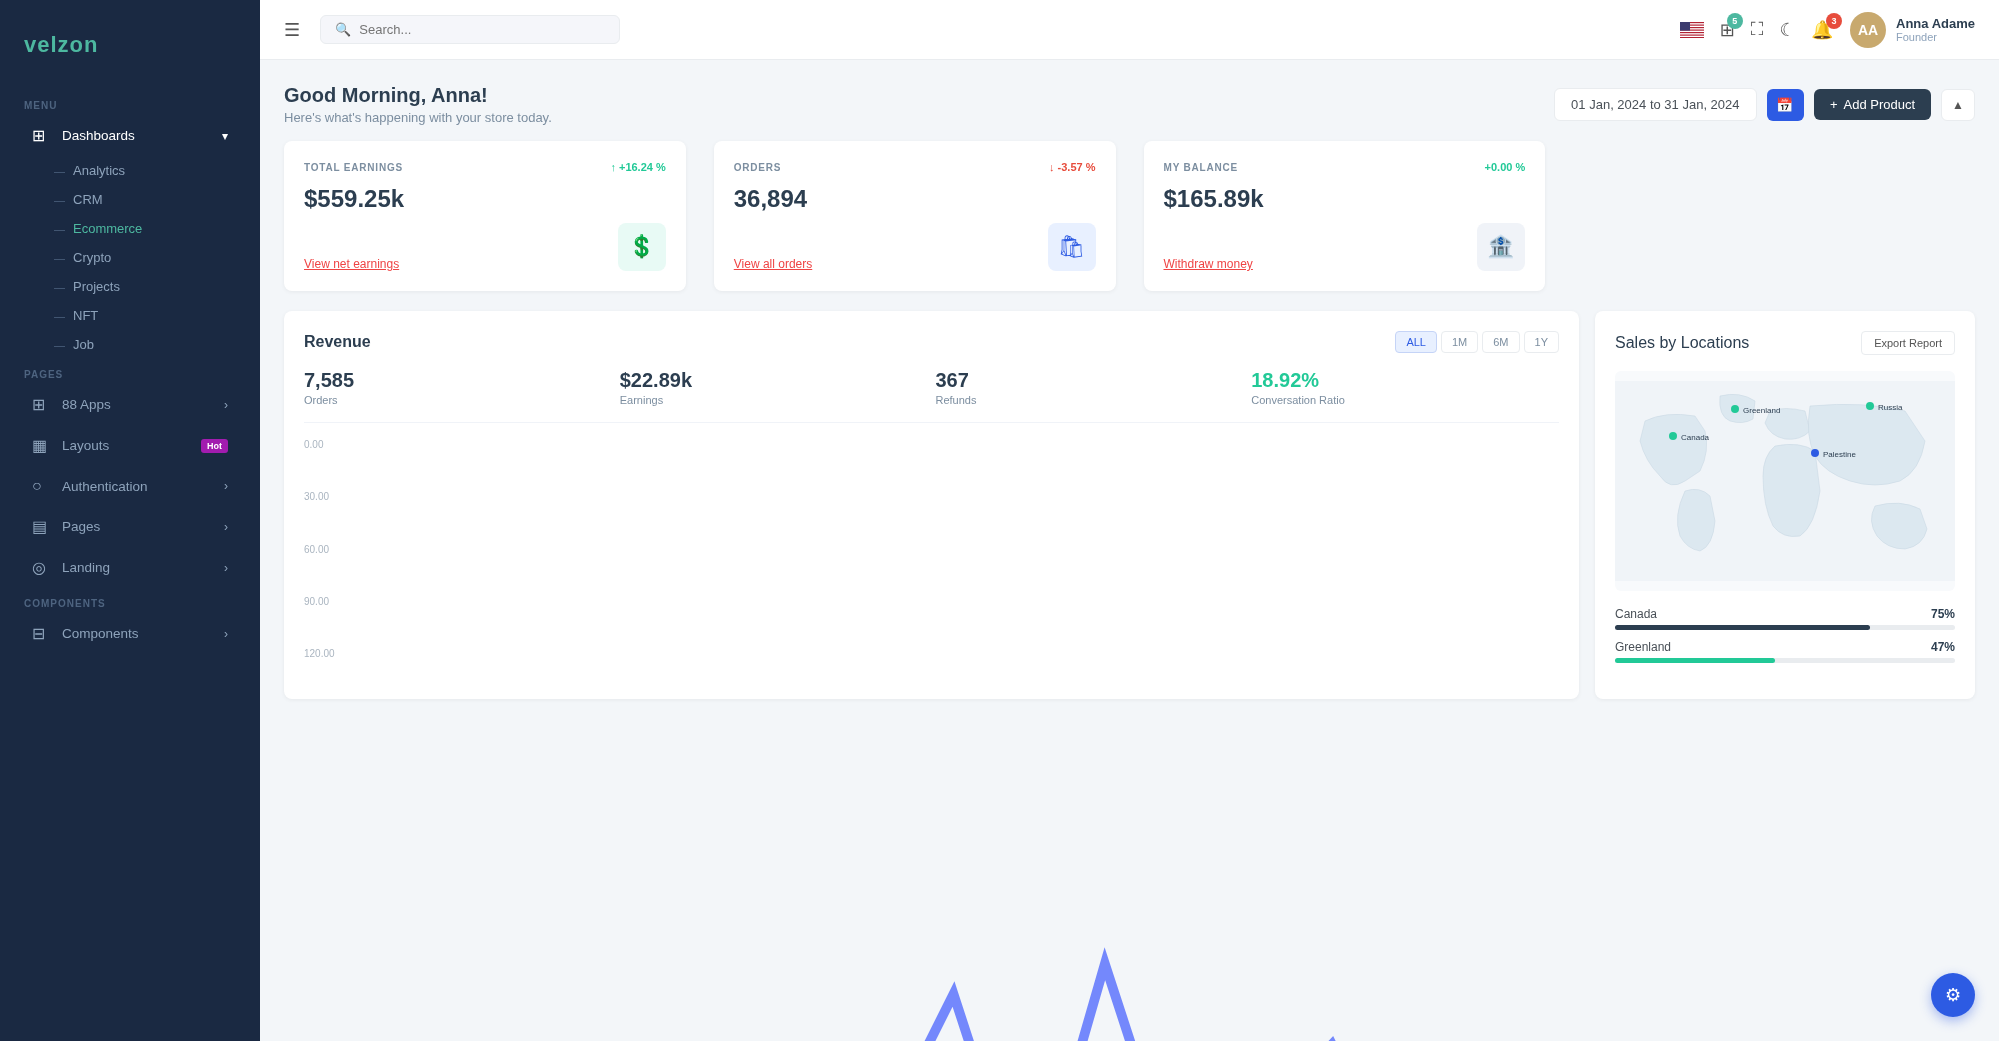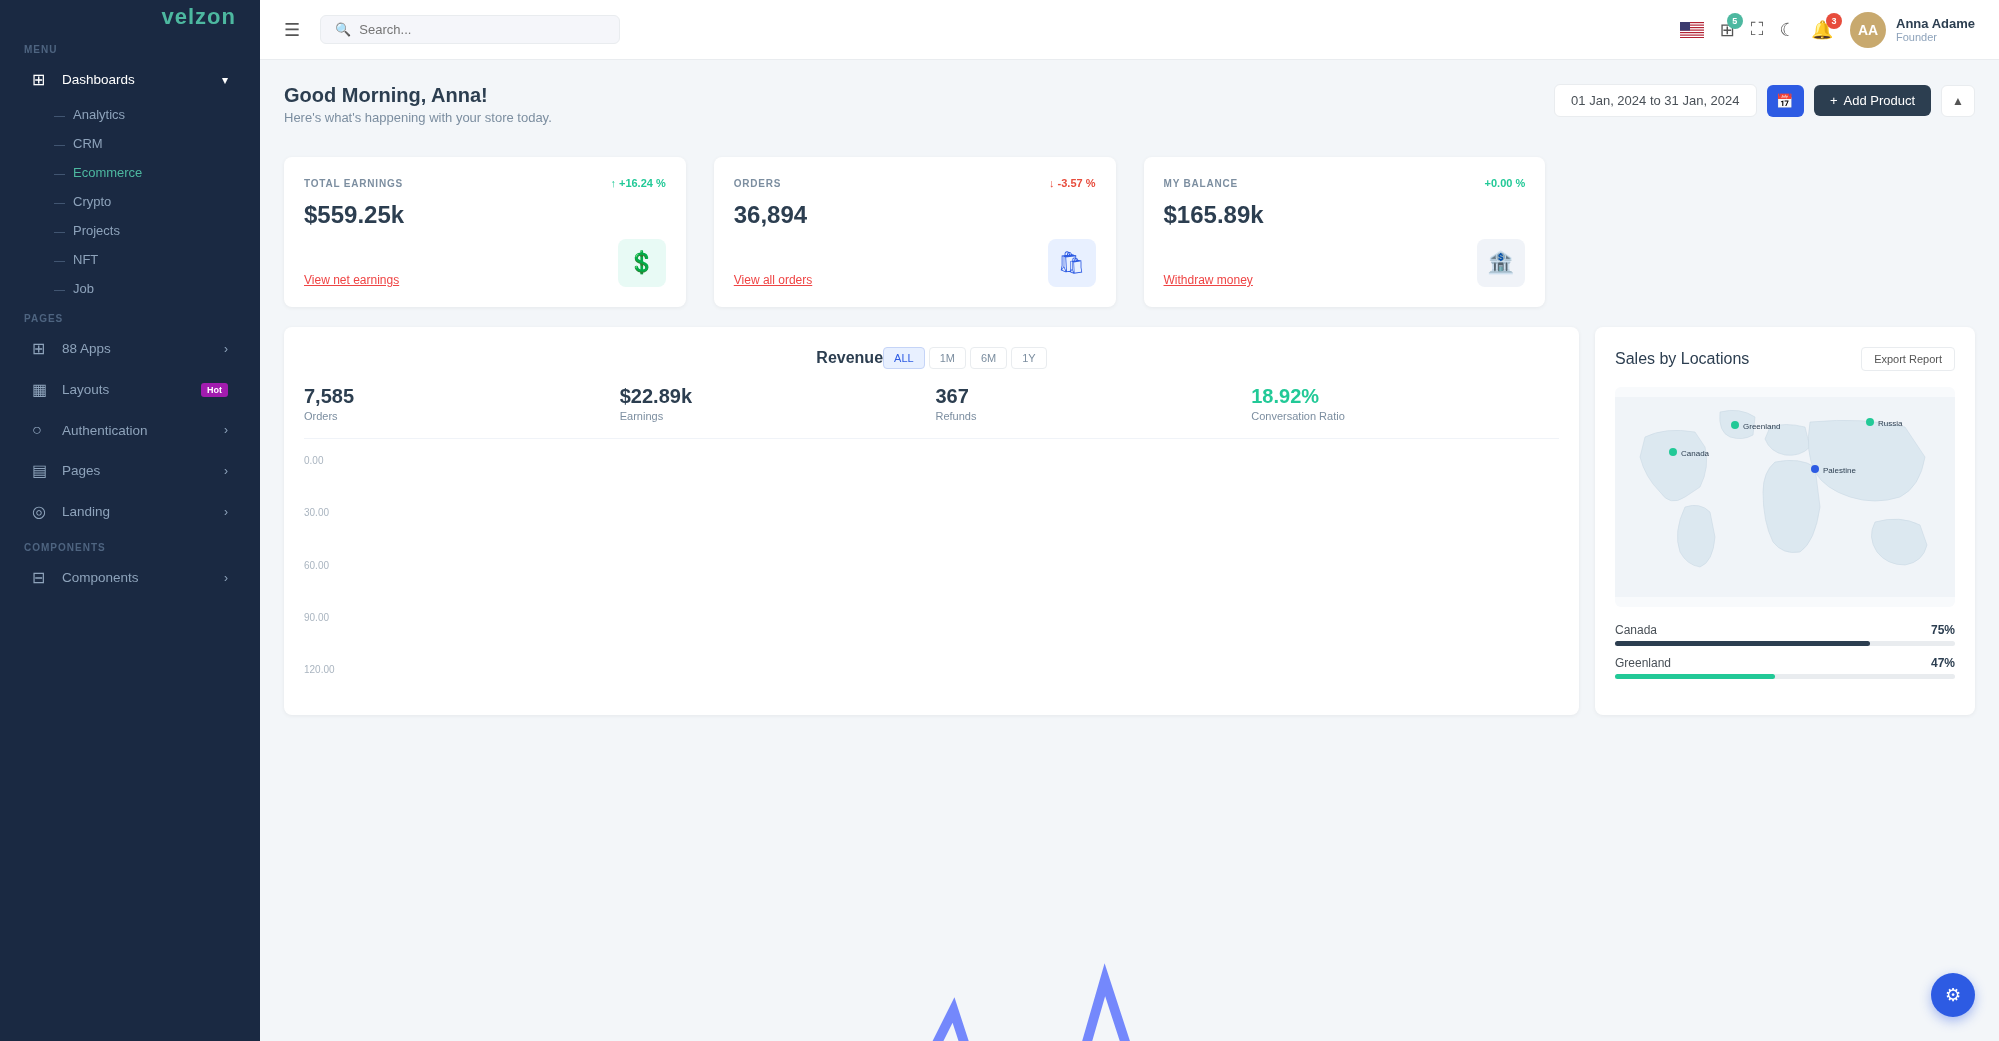--- a/index.html
+++ b/index.html
@@ -10,26 +10,25 @@
       width: 260px;
       min-width: 260px;
       background: #1a2942;
       color: #8ea3bb;
       display: flex;
       flex-direction: column;
       height: 100vh;
       overflow-y: auto;
     }
     .sidebar-logo {
-      padding: 4px 24px;
+      padding: 32px 24px;
       color: #fff;
       font-size: 22px;
       font-weight: 700;
       letter-spacing: 1px;
-      text-align: right;
     }
     .sidebar-logo span { color: #4db8a0; }
     .sidebar-section-label {
       padding: 10px 24px 4px;
       font-size: 10px;
       letter-spacing: 1px;
       color: #4e6480;
       text-transform: uppercase;
       font-weight: 600;
     }
@@ -156,23 +155,23 @@
     .page-content {
       flex: 1;
       overflow-y: auto;
       padding: 24px;
       background: #f3f6f9;
     }
 
     
     .page-header {
       display: flex;
-      align-items: flex-start;
+      align-items: center;
       justify-content: space-between;
-      margin-bottom: 32px;
+      margin-bottom: 16px;
     }
     .page-title h2 { font-size: 20px; font-weight: 600; color: #2c3e50; }
     .page-title p { font-size: 13px; color: #7c8ea0; margin-top: 3px; }
     .page-actions {
       display: flex;
       align-items: center;
       gap: 10px;
     }
     .date-range-btn {
       background: #fff;
@@ -266,21 +265,21 @@
 
     
     .revenue-card {
       background: #fff;
       border-radius: 8px;
       padding: 20px;
       box-shadow: 0 1px 4px rgba(0,0,0,0.06);
     }
     .revenue-header {
       display: flex;
-      justify-content: center;
+      justify-content: space-between;
       align-items: center;
       margin-bottom: 16px;
     }
     .revenue-title { font-size: 16px; font-weight: 600; color: #2c3e50; }
     .period-btns { display: flex; gap: 4px; }
     .period-btn {
       padding: 4px 10px;
       border-radius: 4px;
       font-size: 11px;
       cursor: pointer;

